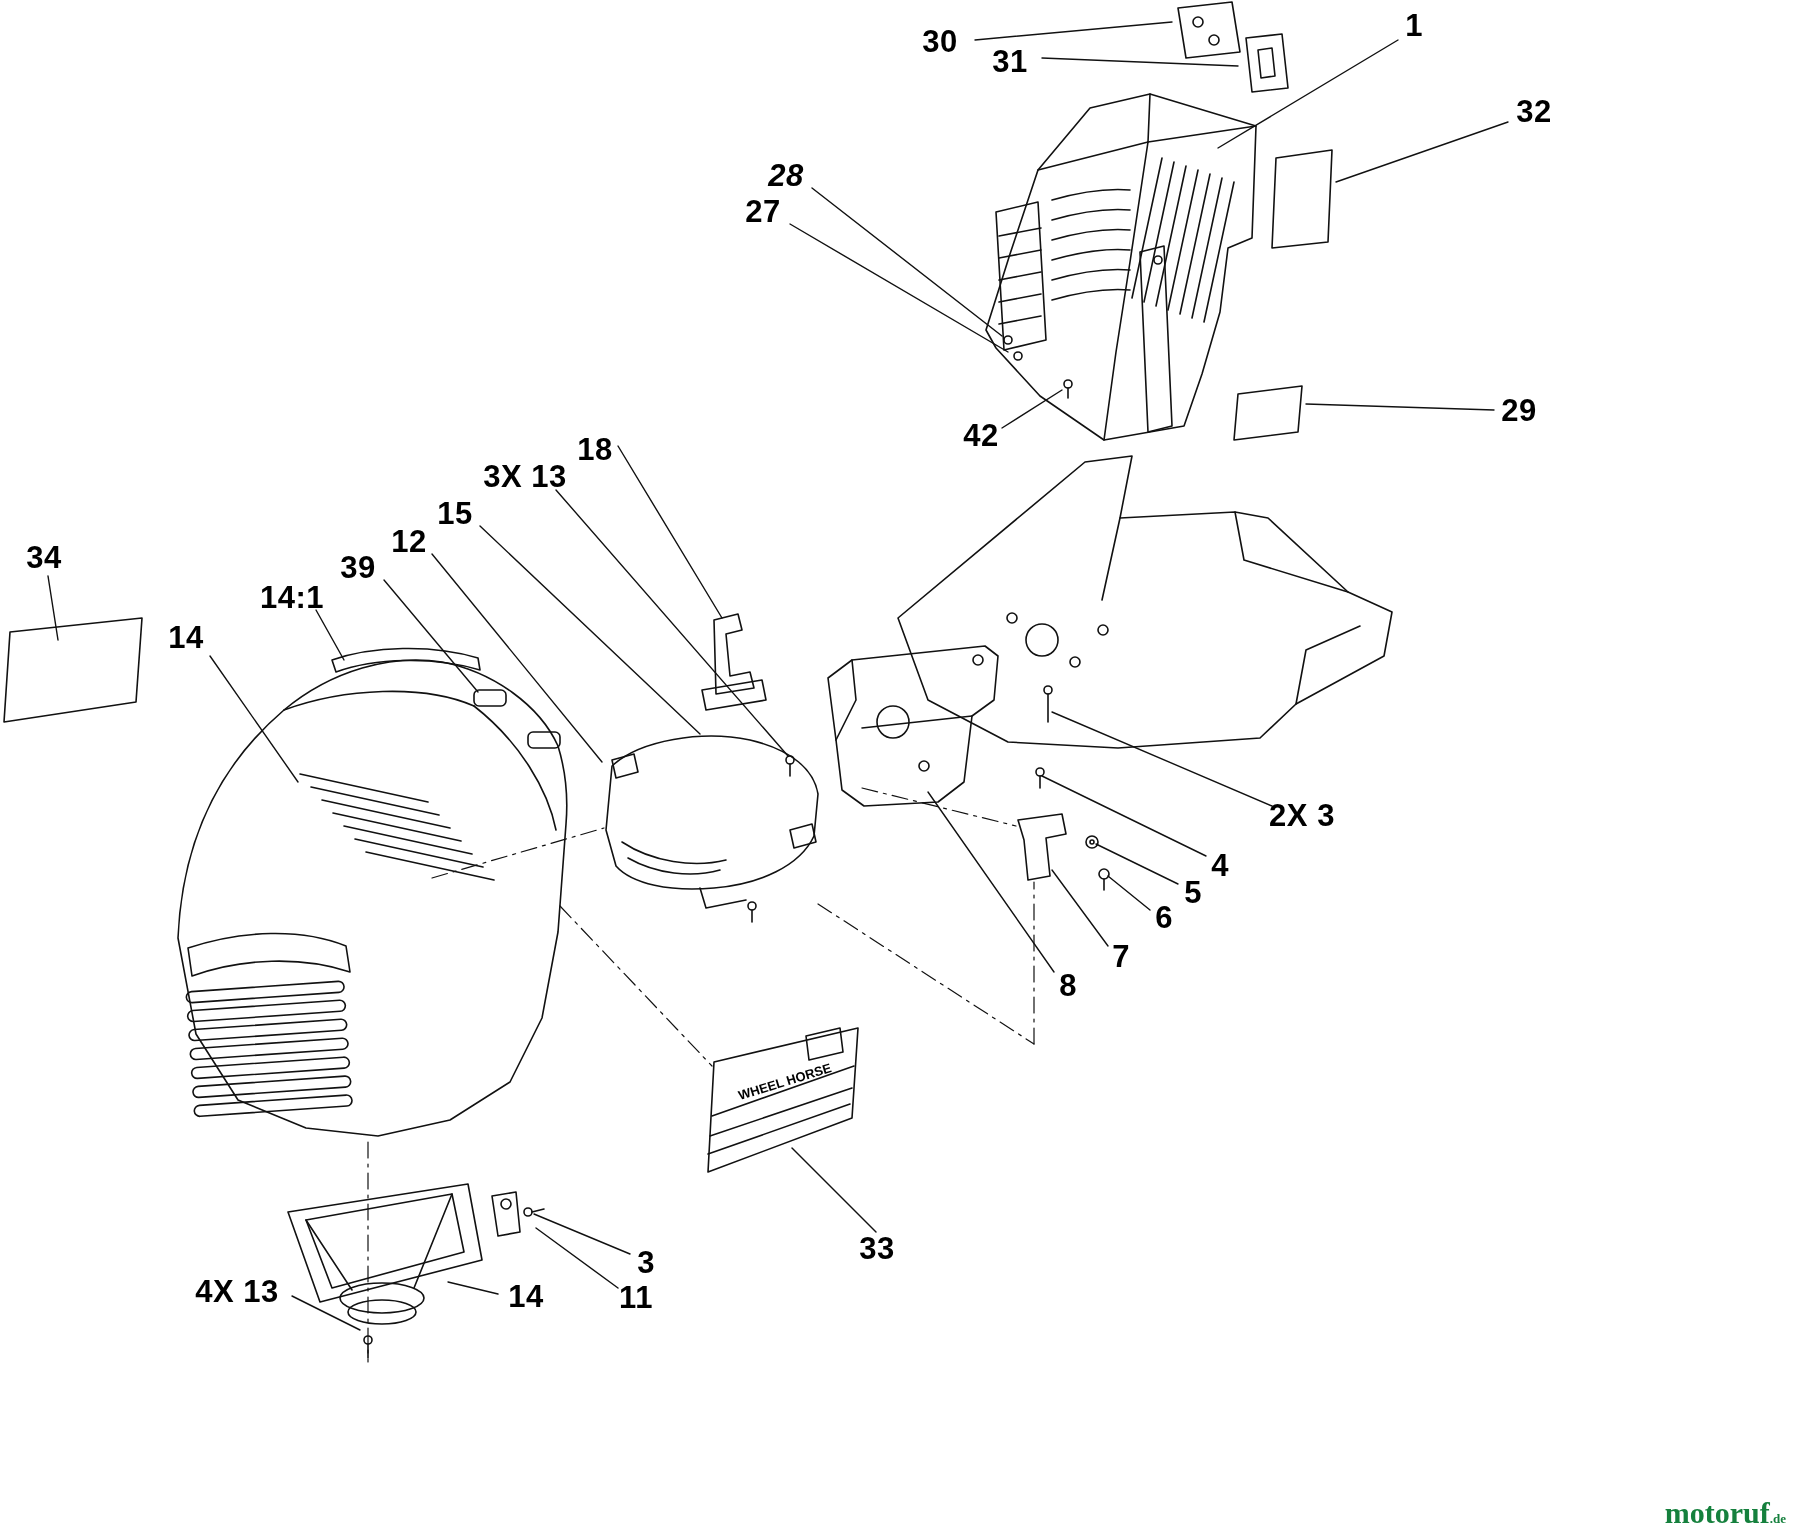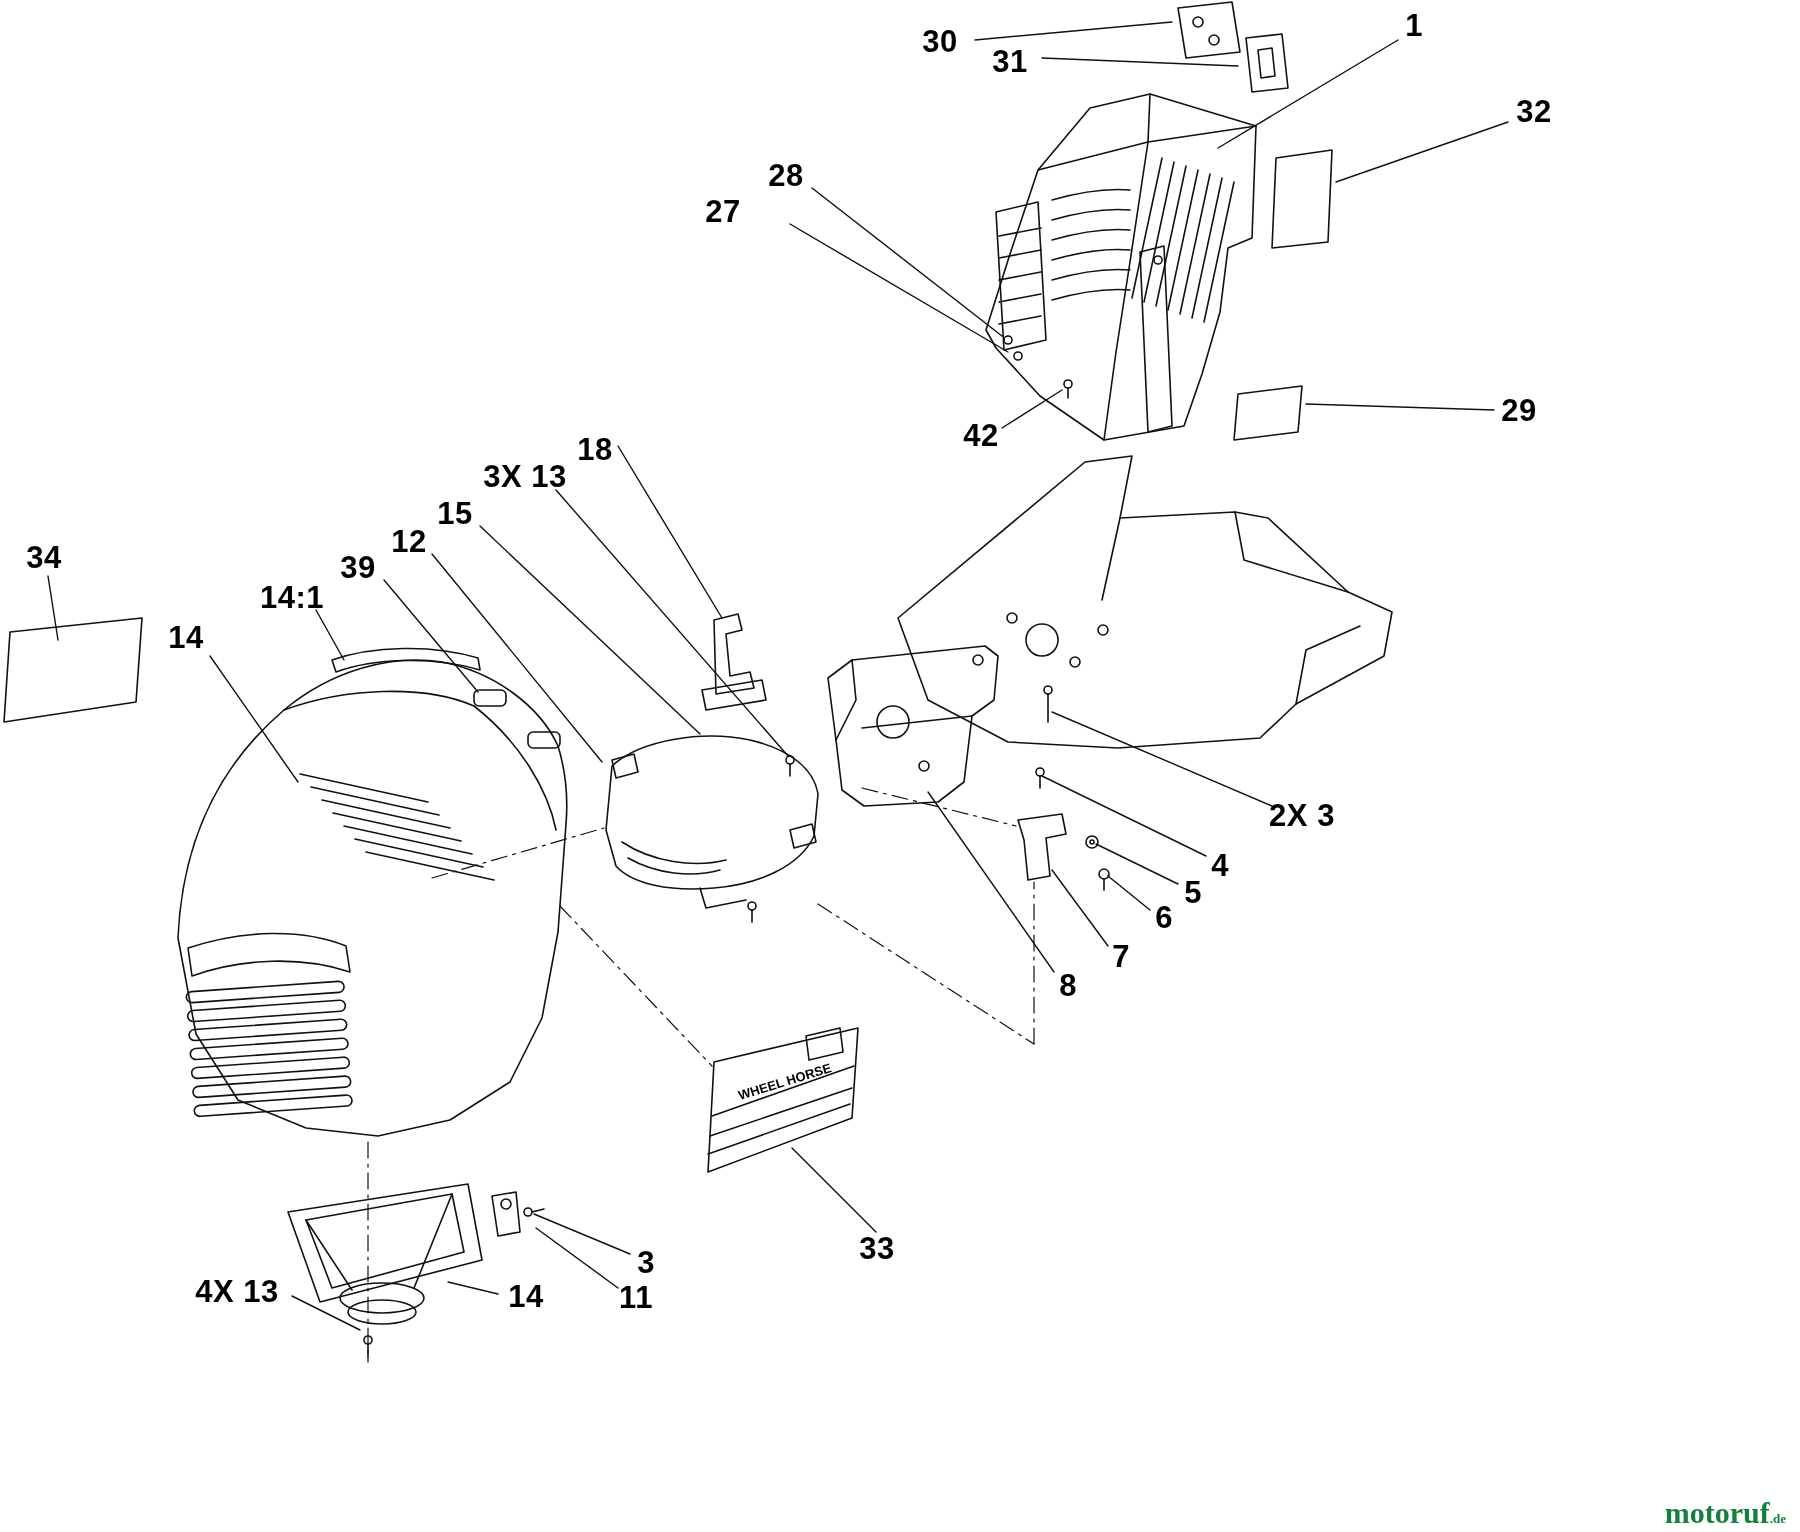--- a/index.html
+++ b/index.html
@@ -250,22 +250,22 @@
       </g>
 
     </g>
   </svg>
 
   <div id="callout-layer">
       <div class="callout" style="left: 940px; top: 42px;">30</div>
       <div class="callout" style="left: 1010px; top: 62px;">31</div>
       <div class="callout" style="left: 1414px; top: 26px;">1</div>
       <div class="callout" style="left: 1534px; top: 112px;">32</div>
-      <div class="callout" style="left: 786px; top: 176px;">28</div>
-      <div class="callout" style="left: 723px; top: 212px; text-align: center;">27</div>
+      <div class="callout" style="left: 786px; top: 176px; font-style: italic;">28</div>
+      <div class="callout" style="left: 763px; top: 212px; text-align: center;">27</div>
       <div class="callout" style="left: 981px; top: 436px;">42</div>
       <div class="callout" style="left: 1519px; top: 411px;">29</div>
       <div class="callout" style="left: 595px; top: 412px; margin-top: 38px;">18</div>
       <div class="callout" style="left: 525px; top: 477px;">3X 13</div>
       <div class="callout" style="left: 455px; top: 514px;">15</div>
       <div class="callout" style="left: 409px; top: 542px;">12</div>
       <div class="callout" style="left: 358px; top: 568px;">39</div>
       <div class="callout" style="left: 292px; top: 598px;">14:1</div>
       <div class="callout" style="left: 186px; top: 638px;">14</div>
       <div class="callout" style="left: 44px; top: 558px;">34</div>

